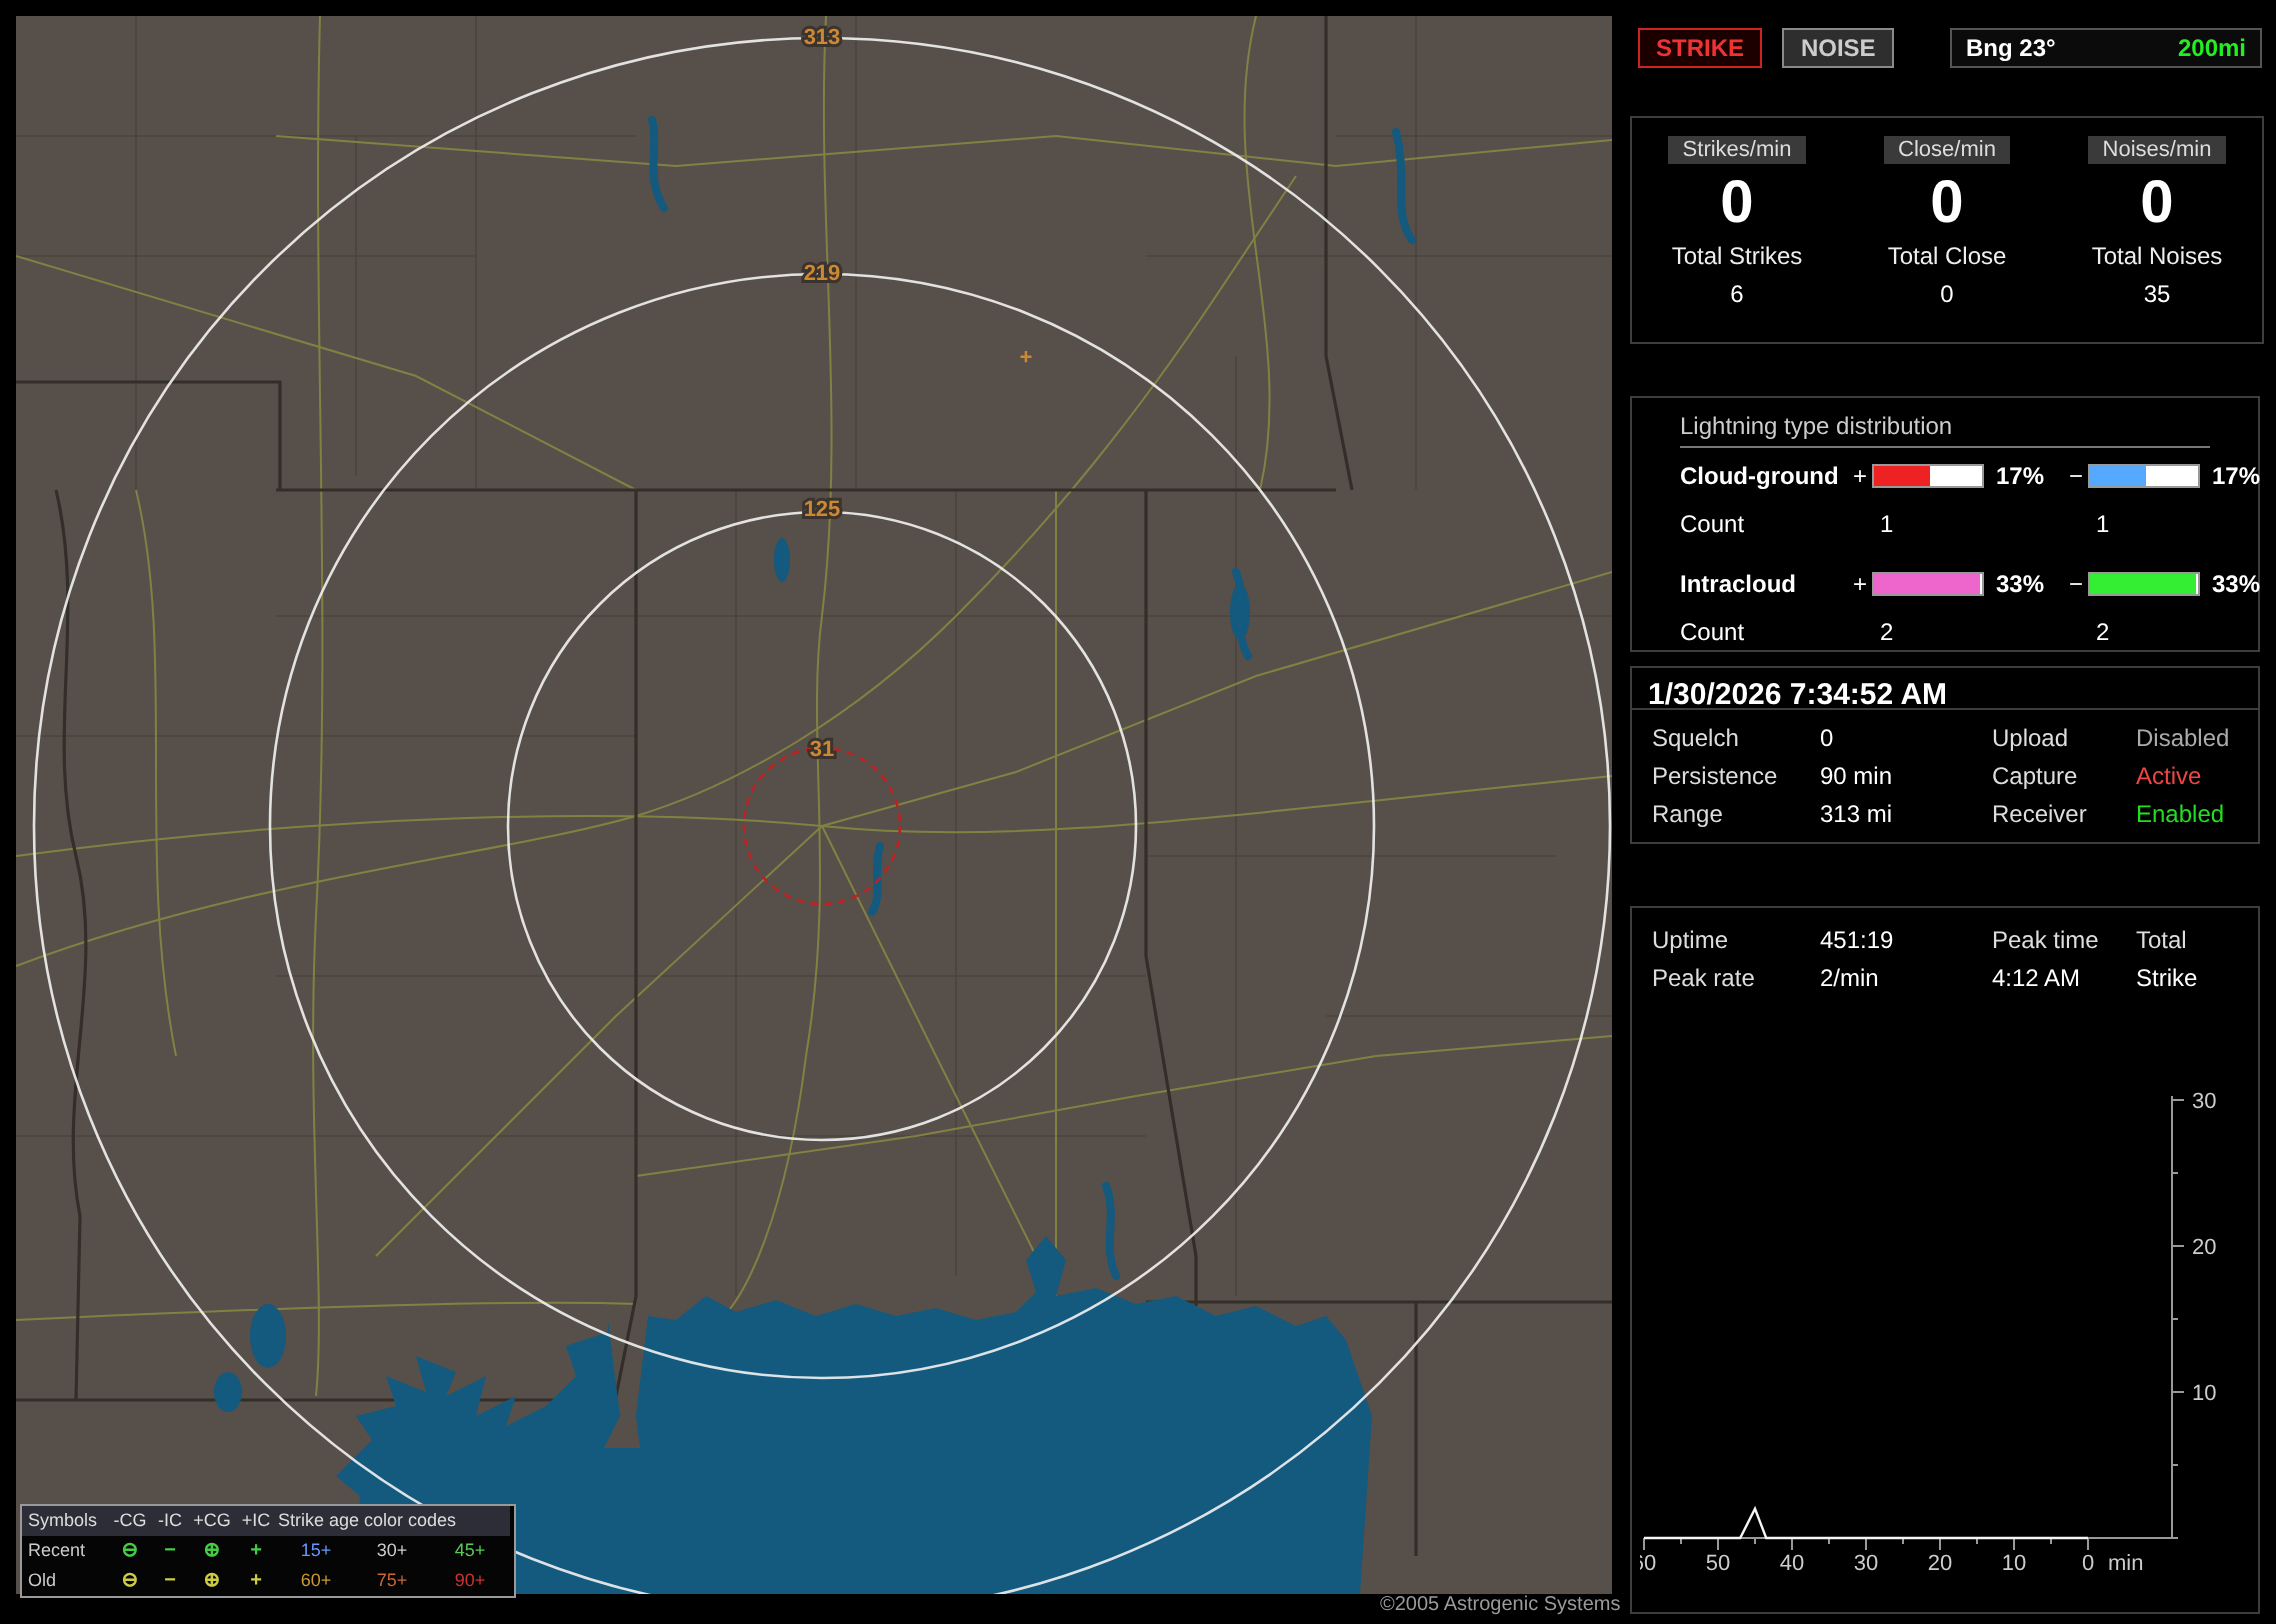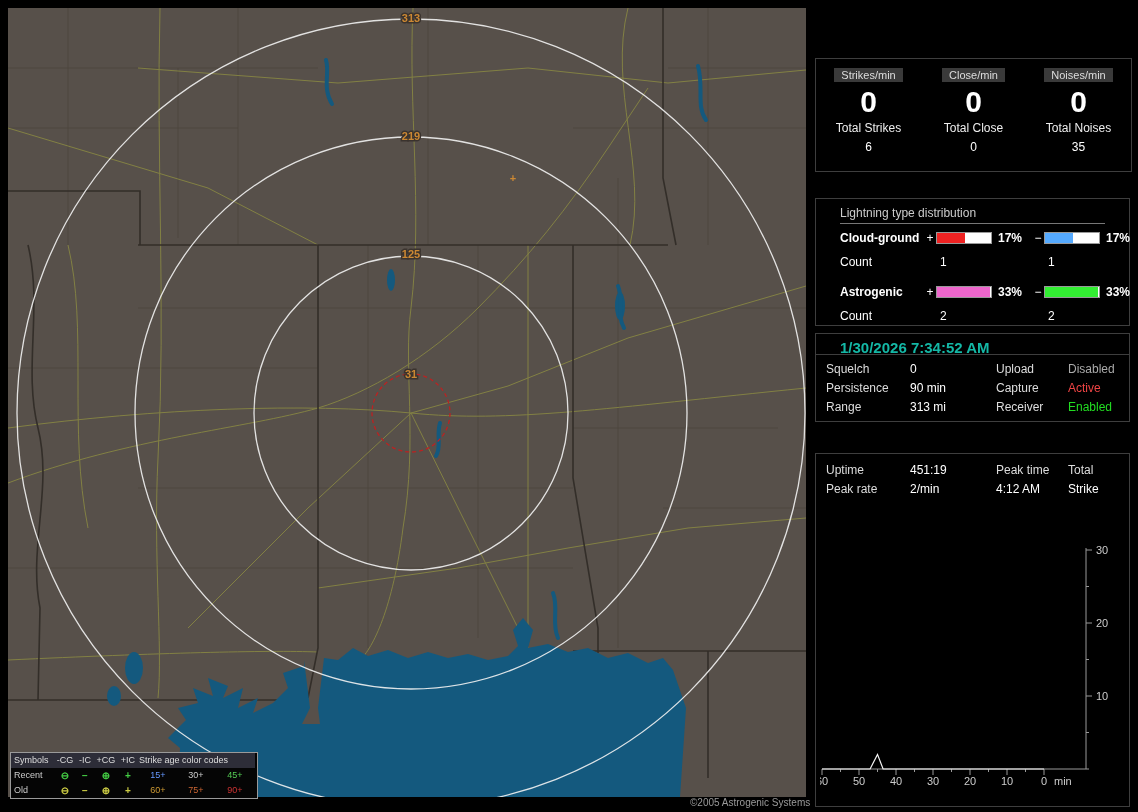--- a/index.html
+++ b/index.html
@@ -45,22 +45,22 @@
   .dist-title{font-size:12px;color:#ccc;border-bottom:1px solid #777;padding-bottom:3px;}
   .dist-row{display:grid;grid-template-columns:84px 12px 58px 38px 12px 58px 34px;
             align-items:center;height:20px;margin-top:4px;font-size:12px;}
   .dist-label{font-weight:bold;color:#fff;}
   .sign{color:#fff;text-align:center;}
   .bar{width:54px;height:10px;background:#fff;border:1px solid #999;position:relative;display:inline-block;}
   .bar-fill{display:block;height:100%;}
   .pct{font-weight:bold;color:#fff;padding-left:4px;}
   .cnt{color:#fff;padding-left:4px;}
 
-  .tstamp{top:333px;height:28px;line-height:27px;padding-left:24px;box-sizing:border-box;
-          color:#14b8a6;font-size:15px;font-weight:bold;}
+  .tstamp{top:333px;height:28px;line-height:27px;padding-left:8px;box-sizing:border-box;
+          color:#ffffff;font-size:15px;font-weight:bold;}
 
   .statusbox{top:354px;height:68px;padding:5px 10px;box-sizing:border-box;}
   .stat-grid{display:grid;grid-template-columns:84px 86px 72px auto;font-size:12px;line-height:19px;}
   .lbl{color:#ddd;} .val{color:#fff;}
 
   .statsbox{top:453px;height:354px;padding:7px 10px;box-sizing:border-box;}
   #trend-svg{position:absolute;left:4px;top:88px;}
 </style>
 </head>
 <body>
@@ -182,20 +182,28 @@
       <div class="lg-c" style="color: rgb(204, 102, 51);">75+</div>
       <div class="lg-c" style="color: rgb(204, 51, 51);">90+</div>
     </div>
   </div>
 </div>
 
 <div class="copyright">©2005 Astrogenic Systems</div>
 
 <div class="side">
 
+  <div class="topbar">
+    <span class="btn btn-strike">STRIKE</span>
+    <span class="btn btn-noise">NOISE</span>
+    <span class="bngbox">
+      <span>Bng 23°</span>
+      <span class="bng-rng">200mi</span>
+    </span>
+  </div>
 
   <div class="panelbox counters">
     <div class="counter-col">
       <span class="chip">Strikes/min</span>
       <div class="bigzero">0</div>
       <div class="total-label">Total Strikes</div>
       <div class="total-value">6</div>
     </div>
     <div class="counter-col">
       <span class="chip">Close/min</span>
@@ -231,21 +239,21 @@
       <span>Count</span>
       <span></span>
       <span class="cnt">1</span>
       <span></span>
         <span></span>
       <span class="cnt">1</span>
       <span></span>
     </div>
 
     <div class="dist-row" style="margin-top:10px">
-      <span class="dist-label">Astrogenic</span>
+      <span class="dist-label">Intracloud</span>
       <span class="sign">+</span>
       <span class="bar">
           <span class="bar-fill" style="background-color: rgb(238, 102, 204); width: 99%;"></span>
         </span>
       <span class="pct">33%</span>
       <span class="sign">−</span>
       <span class="bar">
           <span class="bar-fill" style="background-color: rgb(51, 238, 51); width: 99%;"></span>
         </span>
       <span class="pct">33%</span>

